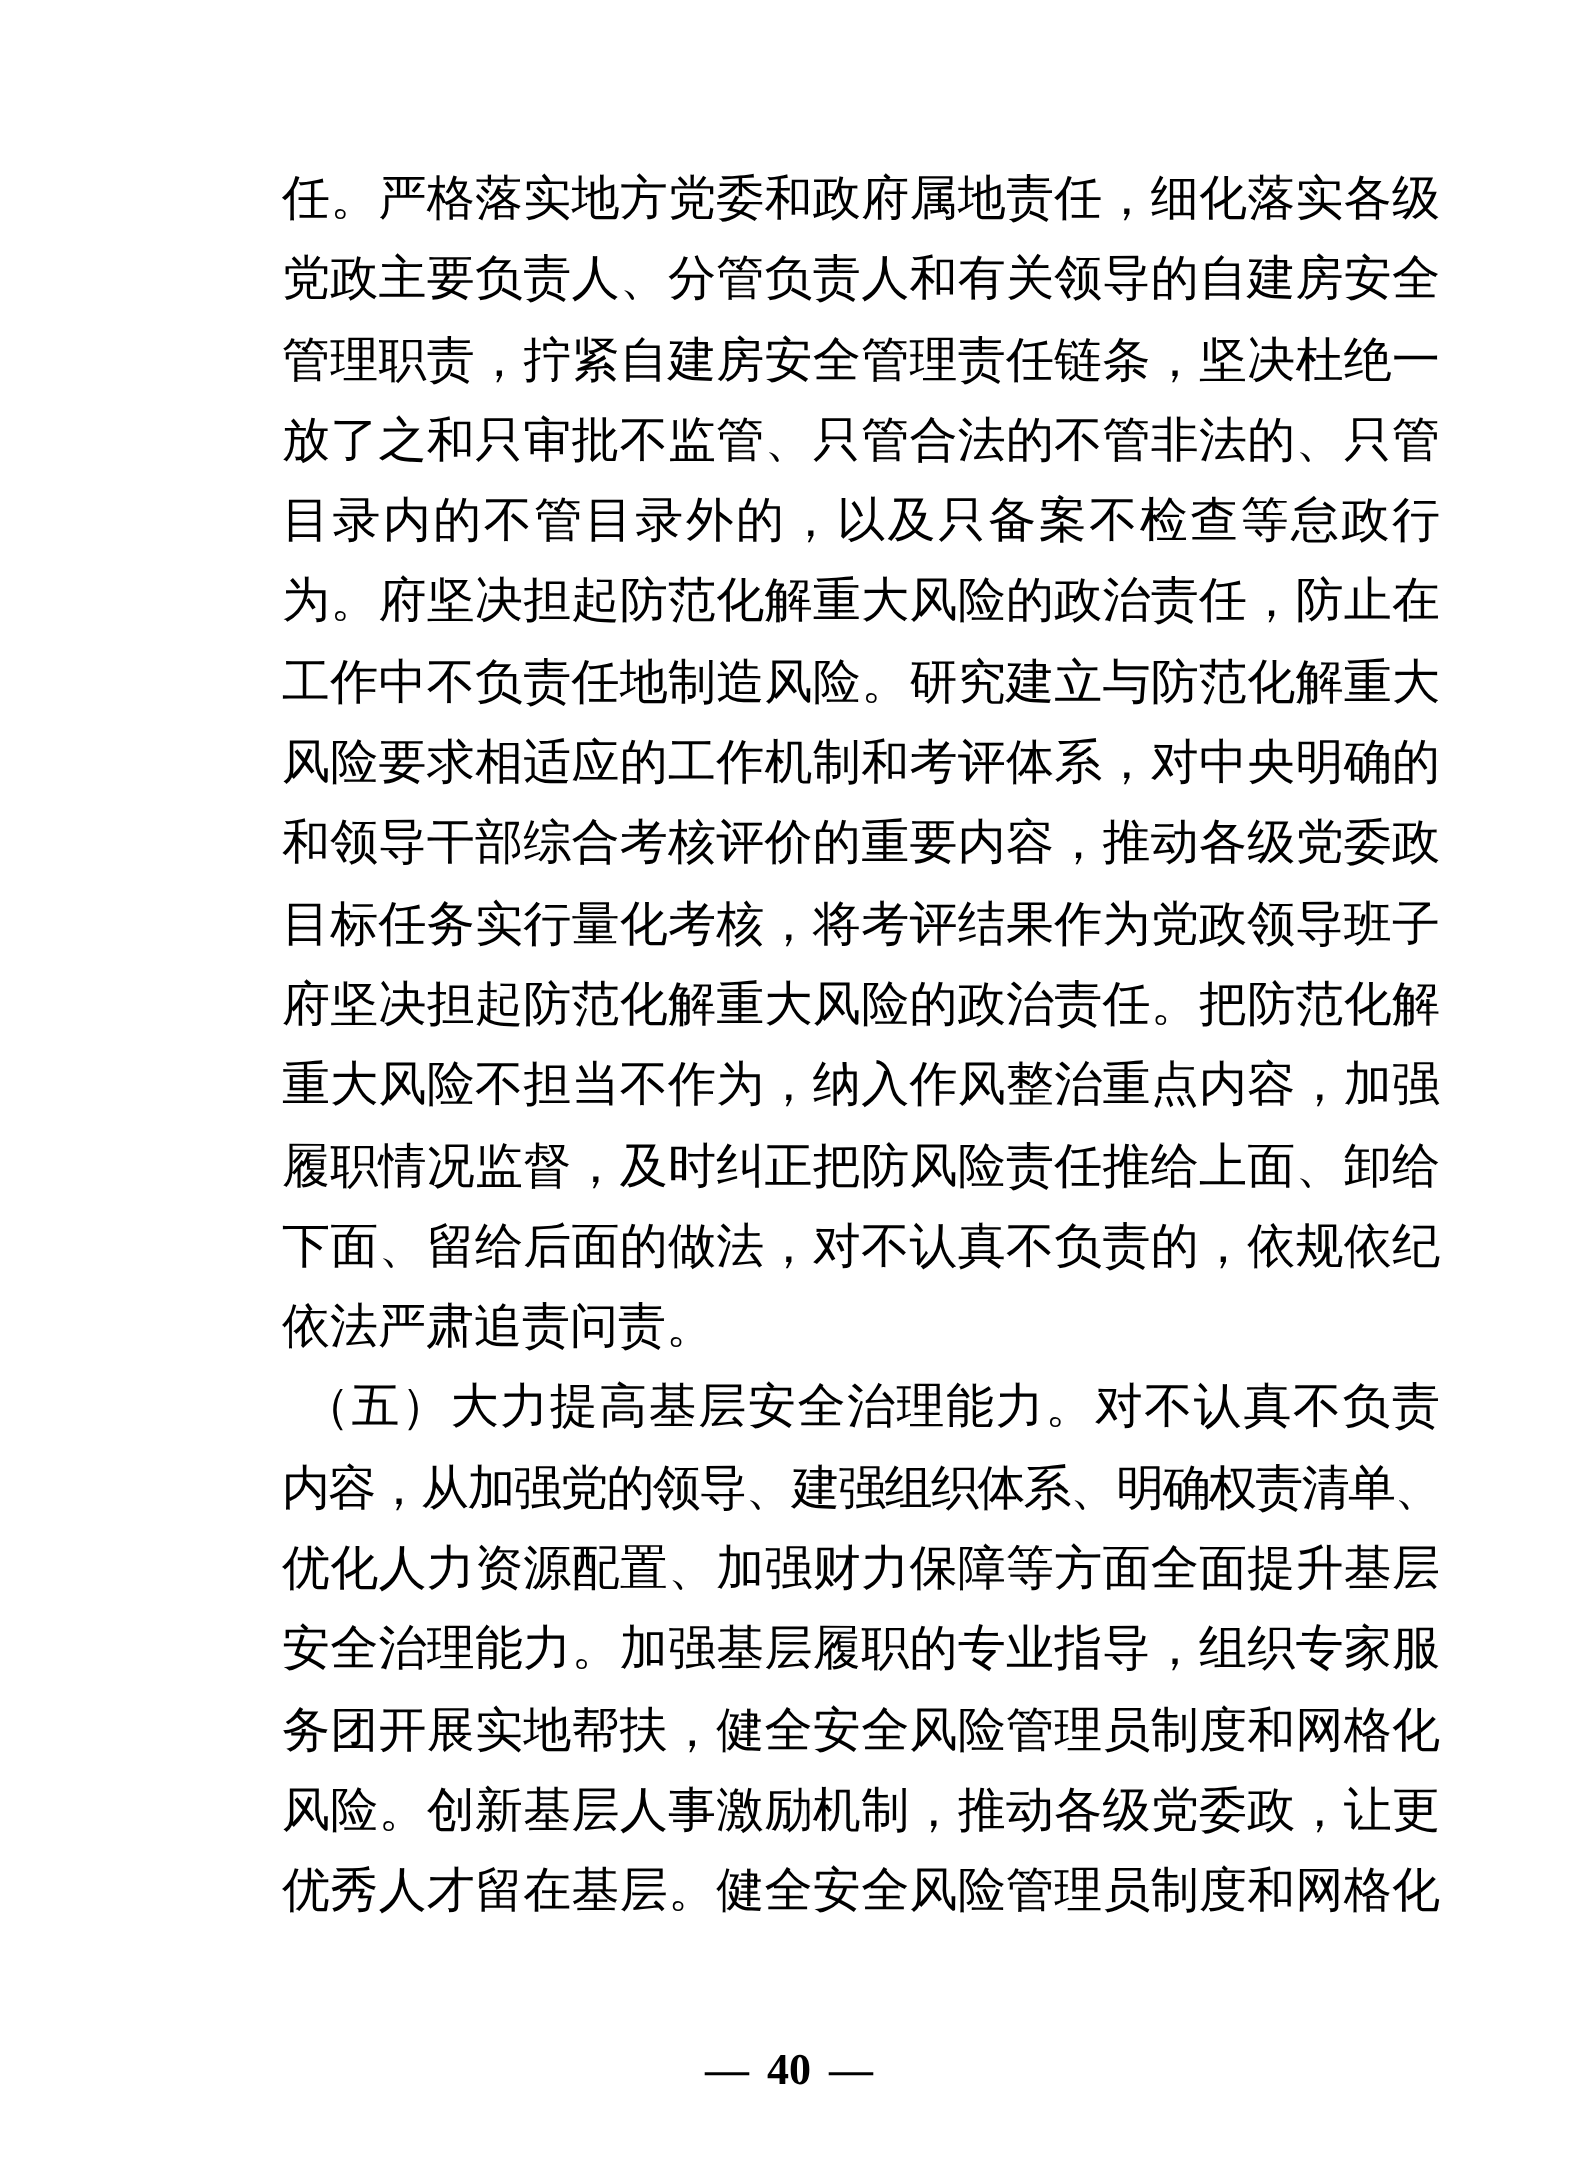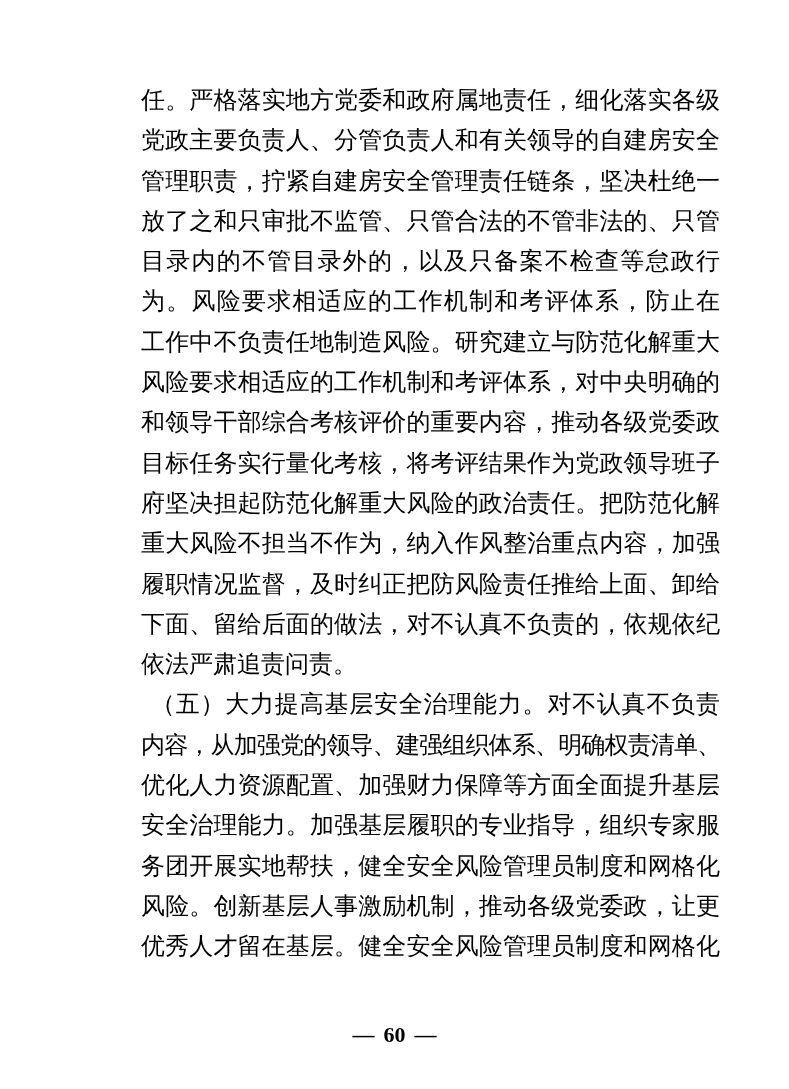--- a/index.html
+++ b/index.html
@@ -63,21 +63,21 @@
 <body>
 
 <div class="page">
   <main class="textblock" id="textblock">
       <div>
         <div class="line"><span>任。严格落实地方党委和政府属地责任，细化落实各级</span></div>
         <div class="line"><span>党政主要负责人、分管负责人和有关领导的自建房安全</span></div>
         <div class="line"><span>管理职责，拧紧自建房安全管理责任链条，坚决杜绝一</span></div>
         <div class="line"><span>放了之和只审批不监管、只管合法的不管非法的、只管</span></div>
         <div class="line"><span>目录内的不管目录外的，以及只备案不检查等怠政行</span></div>
-        <div class="line"><span>为。风险要求相适应的工作机制和考评体系，防止在</span></div>
+        <div class="line"><span>为。府坚决担起防范化解重大风险的政治责任，防止在</span></div>
         <div class="line"><span>工作中不负责任地制造风险。研究建立与防范化解重大</span></div>
         <div class="line"><span>风险要求相适应的工作机制和考评体系，对中央明确的</span></div>
         <div class="line"><span>和领导干部综合考核评价的重要内容，推动各级党委政</span></div>
         <div class="line"><span>目标任务实行量化考核，将考评结果作为党政领导班子</span></div>
         <div class="line"><span>府坚决担起防范化解重大风险的政治责任。把防范化解</span></div>
         <div class="line"><span>重大风险不担当不作为，纳入作风整治重点内容，加强</span></div>
         <div class="line"><span>履职情况监督，及时纠正把防风险责任推给上面、卸给</span></div>
         <div class="line"><span>下面、留给后面的做法，对不认真不负责的，依规依纪</span></div>
         <div class="line last"><span>依法严肃追责问责。</span></div>
       </div>
@@ -86,16 +86,16 @@
         <div class="line tight"><span>内容，从加强党的领导、建强组织体系、明确权责清单、</span></div>
         <div class="line"><span>优化人力资源配置、加强财力保障等方面全面提升基层</span></div>
         <div class="line"><span>安全治理能力。加强基层履职的专业指导，组织专家服</span></div>
         <div class="line"><span>务团开展实地帮扶，健全安全风险管理员制度和网格化</span></div>
         <div class="line"><span>风险。创新基层人事激励机制，推动各级党委政，让更多</span></div>
         <div class="line"><span>优秀人才留在基层。健全安全风险管理员制度和网格化</span></div>
       </div>
     </main>
   <footer class="footer">
     <span>—</span>
-    <span>60</span>
+    <span>40</span>
     <span>—</span>
   </footer>
 </div>
 
 </body></html>

